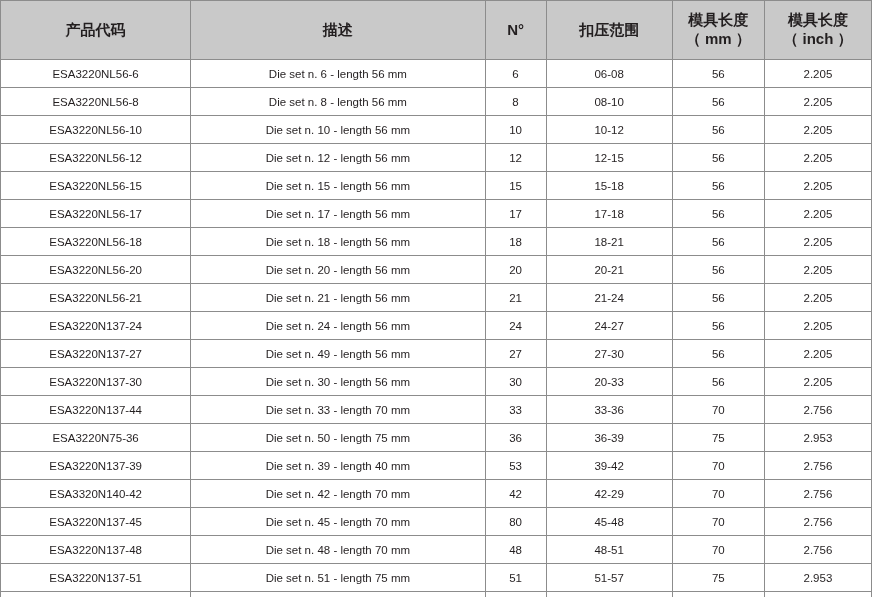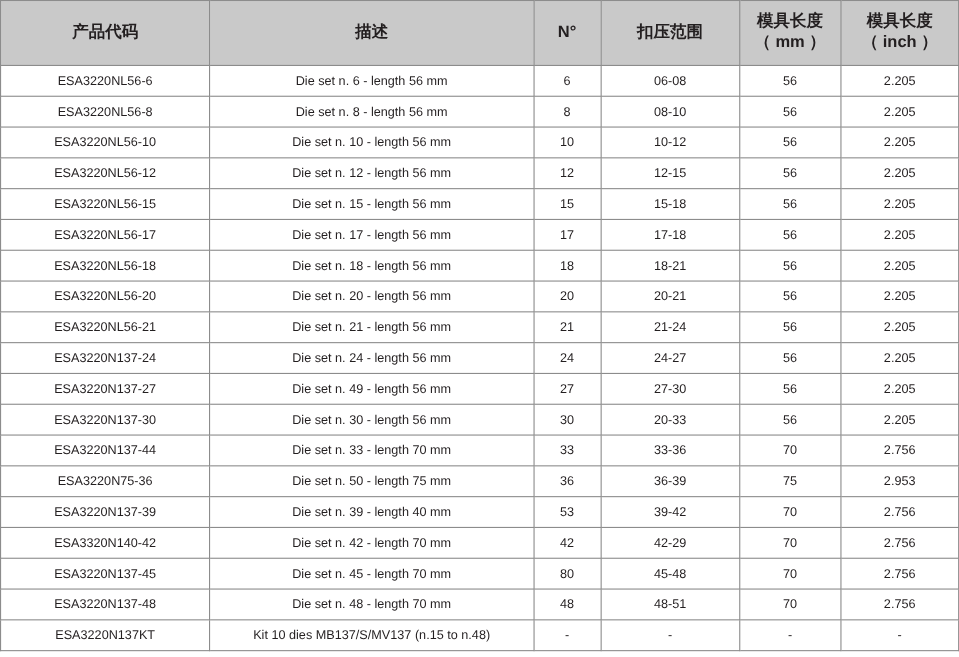--- a/index.html
+++ b/index.html
@@ -241,20 +241,28 @@
         </tr>
         <tr>
           <td class="code-cell">ESA3220N137-48</td>
           <td class="desc-cell">Die set n. 48 - length 70 mm</td>
           <td>48</td>
           <td>48-51</td>
           <td>70</td>
           <td>2.756</td>
         </tr>
         <tr>
+          <td class="code-cell">ESA3220N137-51</td>
+          <td class="desc-cell">Die set n. 51 - length 75 mm</td>
+          <td>51</td>
+          <td>51-57</td>
+          <td>75</td>
+          <td>2.953</td>
+        </tr>
+        <tr>
           <td class="code-cell">ESA3220N137KT</td>
           <td class="desc-cell">Kit 10 dies MB137/S/MV137 (n.15 to n.48)</td>
           <td>-</td>
           <td>-</td>
           <td>-</td>
           <td>-</td>
         </tr>
       </tbody>
   </table>
 </div>

